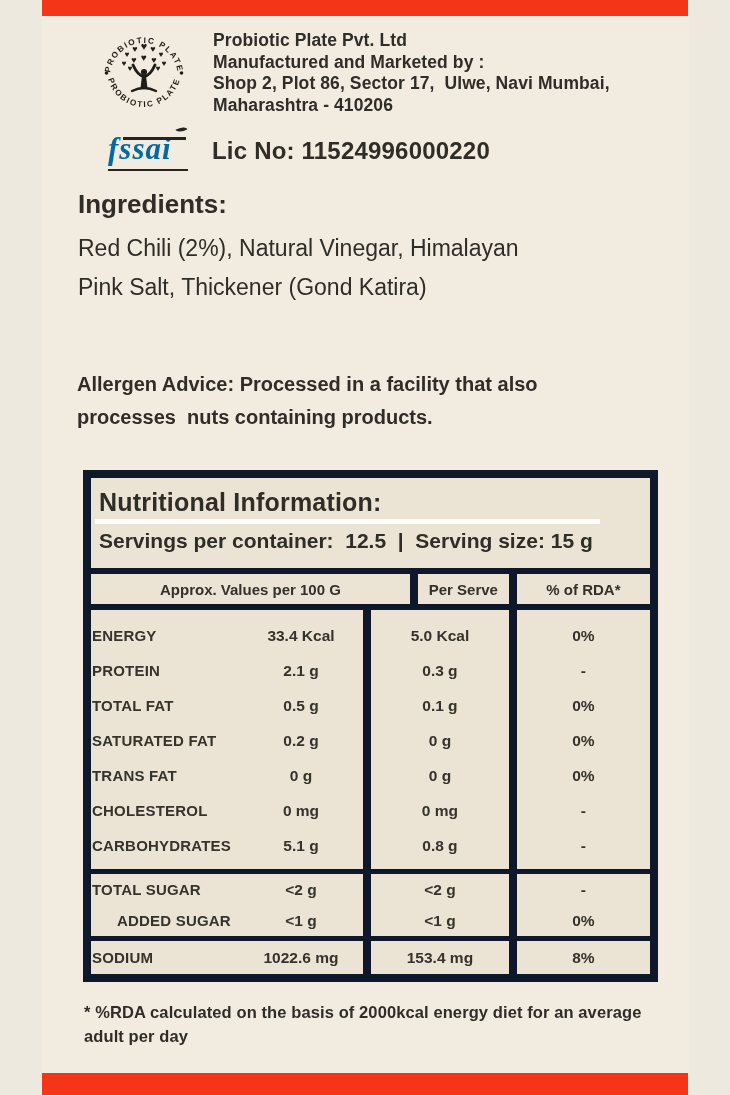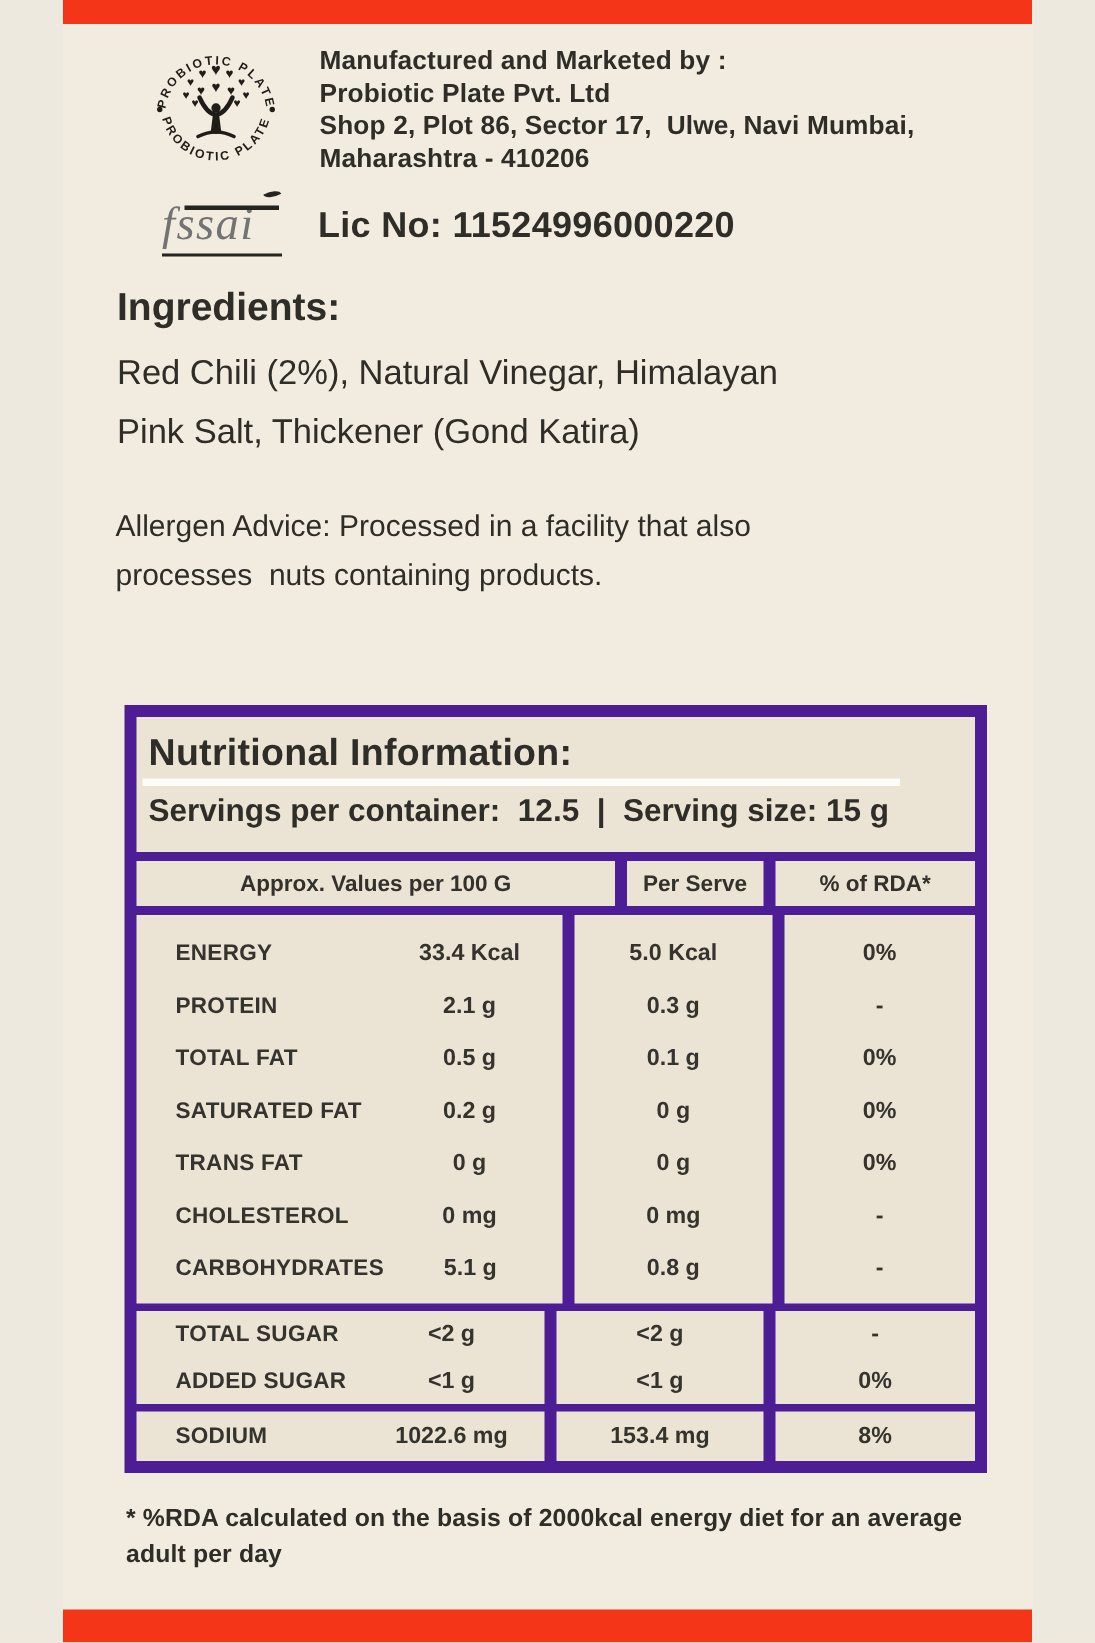--- a/index.html
+++ b/index.html
@@ -15,53 +15,53 @@
   .red-bar{position:absolute;left:42px;width:646px;background:#f43517;}
   .red-bar.top{top:0;height:16px;}
   .red-bar.bottom{top:1073px;height:22px;}
 
   
   .logo{position:absolute;left:99px;top:27px;width:90px;height:92px;}
   .logo svg{width:100%;height:100%;}
   .address{position:absolute;left:213px;top:30px;font-size:17.5px;line-height:21.5px;font-weight:600;letter-spacing:.1px;}
   .keep-space{white-space:pre-wrap;}
   .fssai{position:absolute;left:108px;top:130px;width:78px;height:42px;}
-  .fssai-text{font-family:"Liberation Serif", serif;font-style:italic;font-weight:400;font-size:31px;line-height:38px;color:#737373;letter-spacing:1px;}
+  .fssai-text{font-family:"Liberation Serif", serif;font-style:italic;font-weight:700;font-size:31px;line-height:38px;color:#0369a1;letter-spacing:1px;}
   .fssai-topline{position:absolute;left:15px;right:0;top:7px;height:2.5px;background:#26241f;}
   .fssai-underline{position:absolute;left:0;right:-2px;bottom:1px;height:2.5px;background:#26241f;}
   .fssai-leaf{position:absolute;right:-1px;top:-3px;width:11px;height:5px;background:#26241f;border-radius:0 100% 0 100%;transform:rotate(-28deg);}
   .license{position:absolute;left:212px;top:137px;font-size:24px;font-weight:600;letter-spacing:.2px;}
 
   
   .ing-title{position:absolute;left:78px;top:189px;font-size:26px;font-weight:600;}
   .ing-body{position:absolute;left:78px;top:229px;width:570px;font-size:23px;line-height:39px;font-weight:500;}
-  .allergen{position:absolute;left:77px;top:335px;width:540px;font-size:20px;line-height:33px;font-weight:400;}
+  .allergen{position:absolute;left:77px;top:368px;width:540px;font-size:20px;line-height:33px;font-weight:700;}
 
   
-  .panel{position:absolute;left:83px;top:470px;width:575px;height:512px;background:#4c1d95;padding:8px;box-sizing:border-box;}
+  .panel{position:absolute;left:83px;top:470px;width:575px;height:512px;background:#0f172a;padding:8px;box-sizing:border-box;}
   .panel-header{background:#ebe3d3;height:90px;box-sizing:border-box;padding:10px 0 0 8px;margin-bottom:6px;}
   .nut-title{font-size:25px;font-weight:700;line-height:28px;letter-spacing:.2px;}
   .nut-underline{height:5px;width:505px;background:#fdfcf8;margin:3px 0 4px -4px;}
   .servings{font-size:21px;font-weight:600;line-height:26px;}
 
   .cols-header{display:flex;gap:8px;height:30px;margin-bottom:6px;}
   .ch{background:#ebe3d3;display:flex;align-items:center;justify-content:center;font-weight:700;font-size:15px;color:#33312b;}
   .w1{width:340px;} .w2{width:97px;} .w3{width:142px;}
 
   .tgroup{display:flex;gap:8px;margin-top:5px;}
   .tgroup.g0{margin-top:0;}
   .gcol{background:#ebe3d3;box-sizing:border-box;}
   .gcol1{width:284px;} .gcol2{width:144px;} .gcol3{width:139px;}
   .g0 .gcol{padding-top:8px;padding-bottom:6px;}
   .g0 .trow{height:35px;}
   .g1 .trow{height:31px;}
   .g2 .trow{height:33px;}
   .trow{display:flex;align-items:center;font-size:15.5px;font-weight:600;color:#35332d;}
   .tcenter{justify-content:center;}
-  .nname{flex:1;padding-left:26px;font-size:15px;letter-spacing:.2px;}
+  .nname{flex:1;padding-left:1px;font-size:15px;letter-spacing:.2px;}
   .nname.indent{padding-left:26px;}
   .nval{width:116px;text-align:center;padding-right:4px;}
 
   .footnote{position:absolute;left:84px;top:1000px;width:575px;font-size:16.5px;font-weight:700;line-height:24px;letter-spacing:.1px;}
 </style>
 </head>
 <body>
 
 <div class="page">
 
@@ -101,22 +101,22 @@
       <g>
         <circle cx="45" cy="44" r="3.1"></circle>
         <path d="M34,37 Q39,48 45,48.5 Q51,48 56,37" fill="none" stroke="#1f1d18" stroke-width="3" stroke-linecap="round"></path>
         <path d="M43,48 L41.5,60 Q45,62.5 48.5,60 L47,48 Z"></path>
         <path d="M33,63 Q45,57 57,63" fill="none" stroke="#1f1d18" stroke-width="2.4" stroke-linecap="round"></path>
       </g>
     </svg>
   </div>
 
   <div class="address">
+    <div>Probiotic Plate Pvt. Ltd</div>
     <div>Manufactured and Marketed by :</div>
-    <div>Probiotic Plate Pvt. Ltd</div>
     <div class="keep-space">Shop 2, Plot 86, Sector 17,  Ulwe, Navi Mumbai,</div>
     <div>Maharashtra - 410206</div>
   </div>
 
   <div class="fssai">
     <div class="fssai-topline"></div>
     <div class="fssai-leaf"></div>
     <div class="fssai-text">fssai</div>
     <div class="fssai-underline"></div>
   </div>

